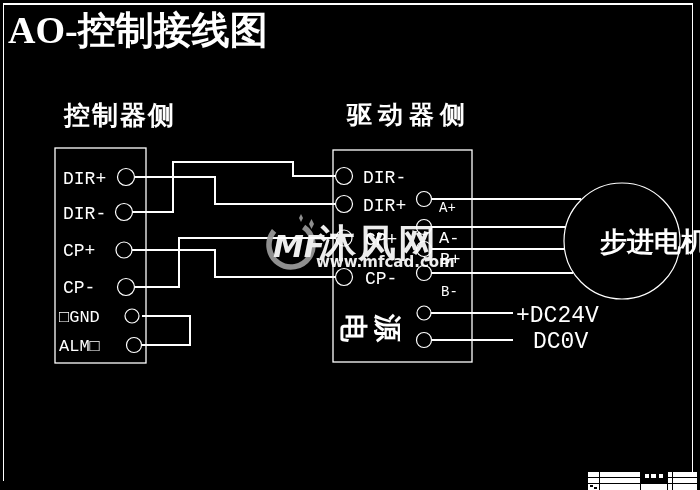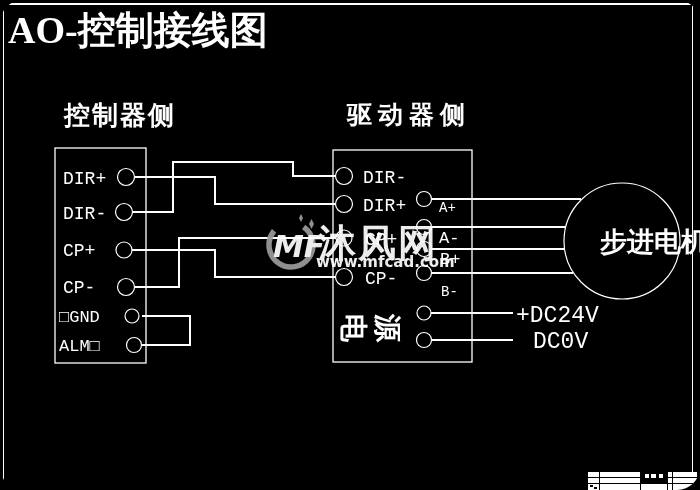--- a/index.html
+++ b/index.html
@@ -1,17 +1,17 @@
 <!DOCTYPE html>
 <html><head>
 <meta charset="utf-8">
 <style>
   html,body{margin:0;padding:0;background:#000;}
   .stage{position:relative;width:700px;height:490px;background:#000;overflow:hidden;
-         font-family:"DejaVu Sans","Liberation Sans",sans-serif;border-radius:23px;}
+         font-family:"DejaVu Sans","Liberation Sans",sans-serif;}
   svg{position:absolute;left:0;top:0;}
   text{fill:#fff;}
   .mono{font-family:"Liberation Mono","DejaVu Sans Mono",monospace;}
   .cjk{font-family:"DejaVu Sans","Liberation Sans",sans-serif;font-weight:bold;}
   .titlefont{font-family:"Liberation Serif","DejaVu Serif",serif;font-weight:bold;}
   .wm{font-family:"DejaVu Sans","Liberation Sans",sans-serif;font-weight:bold;}
 </style>
 </head>
 <body>
 

